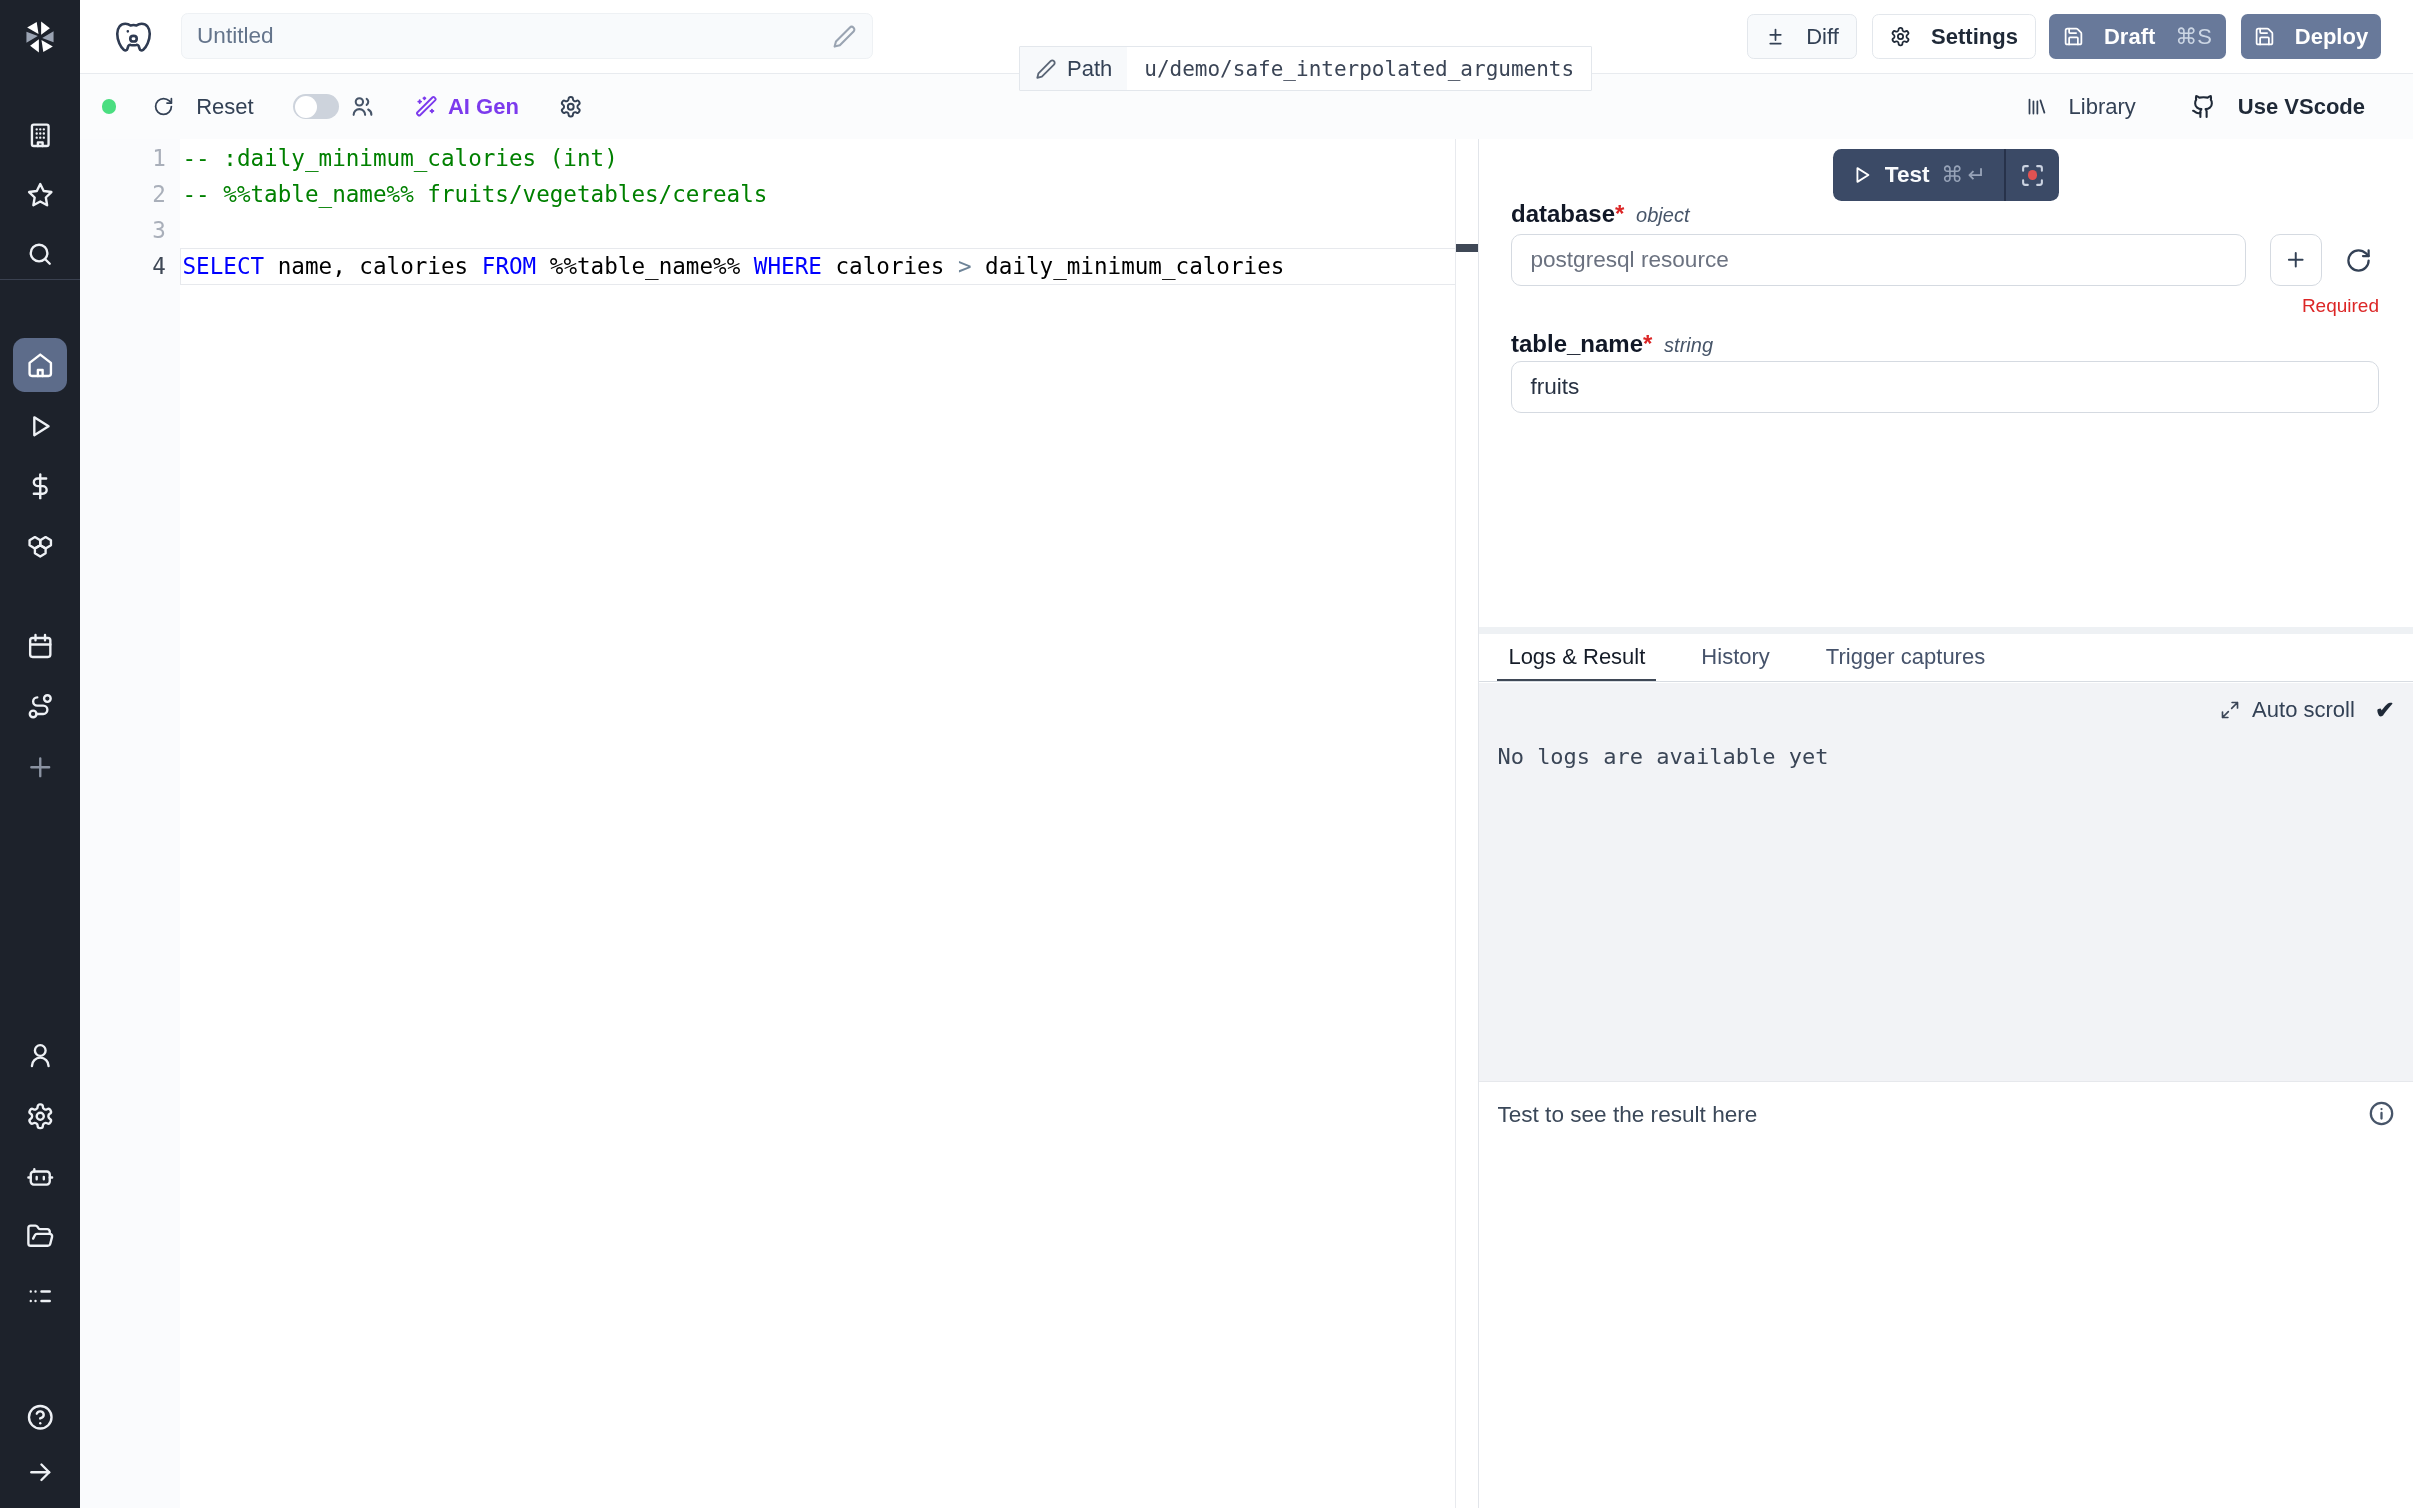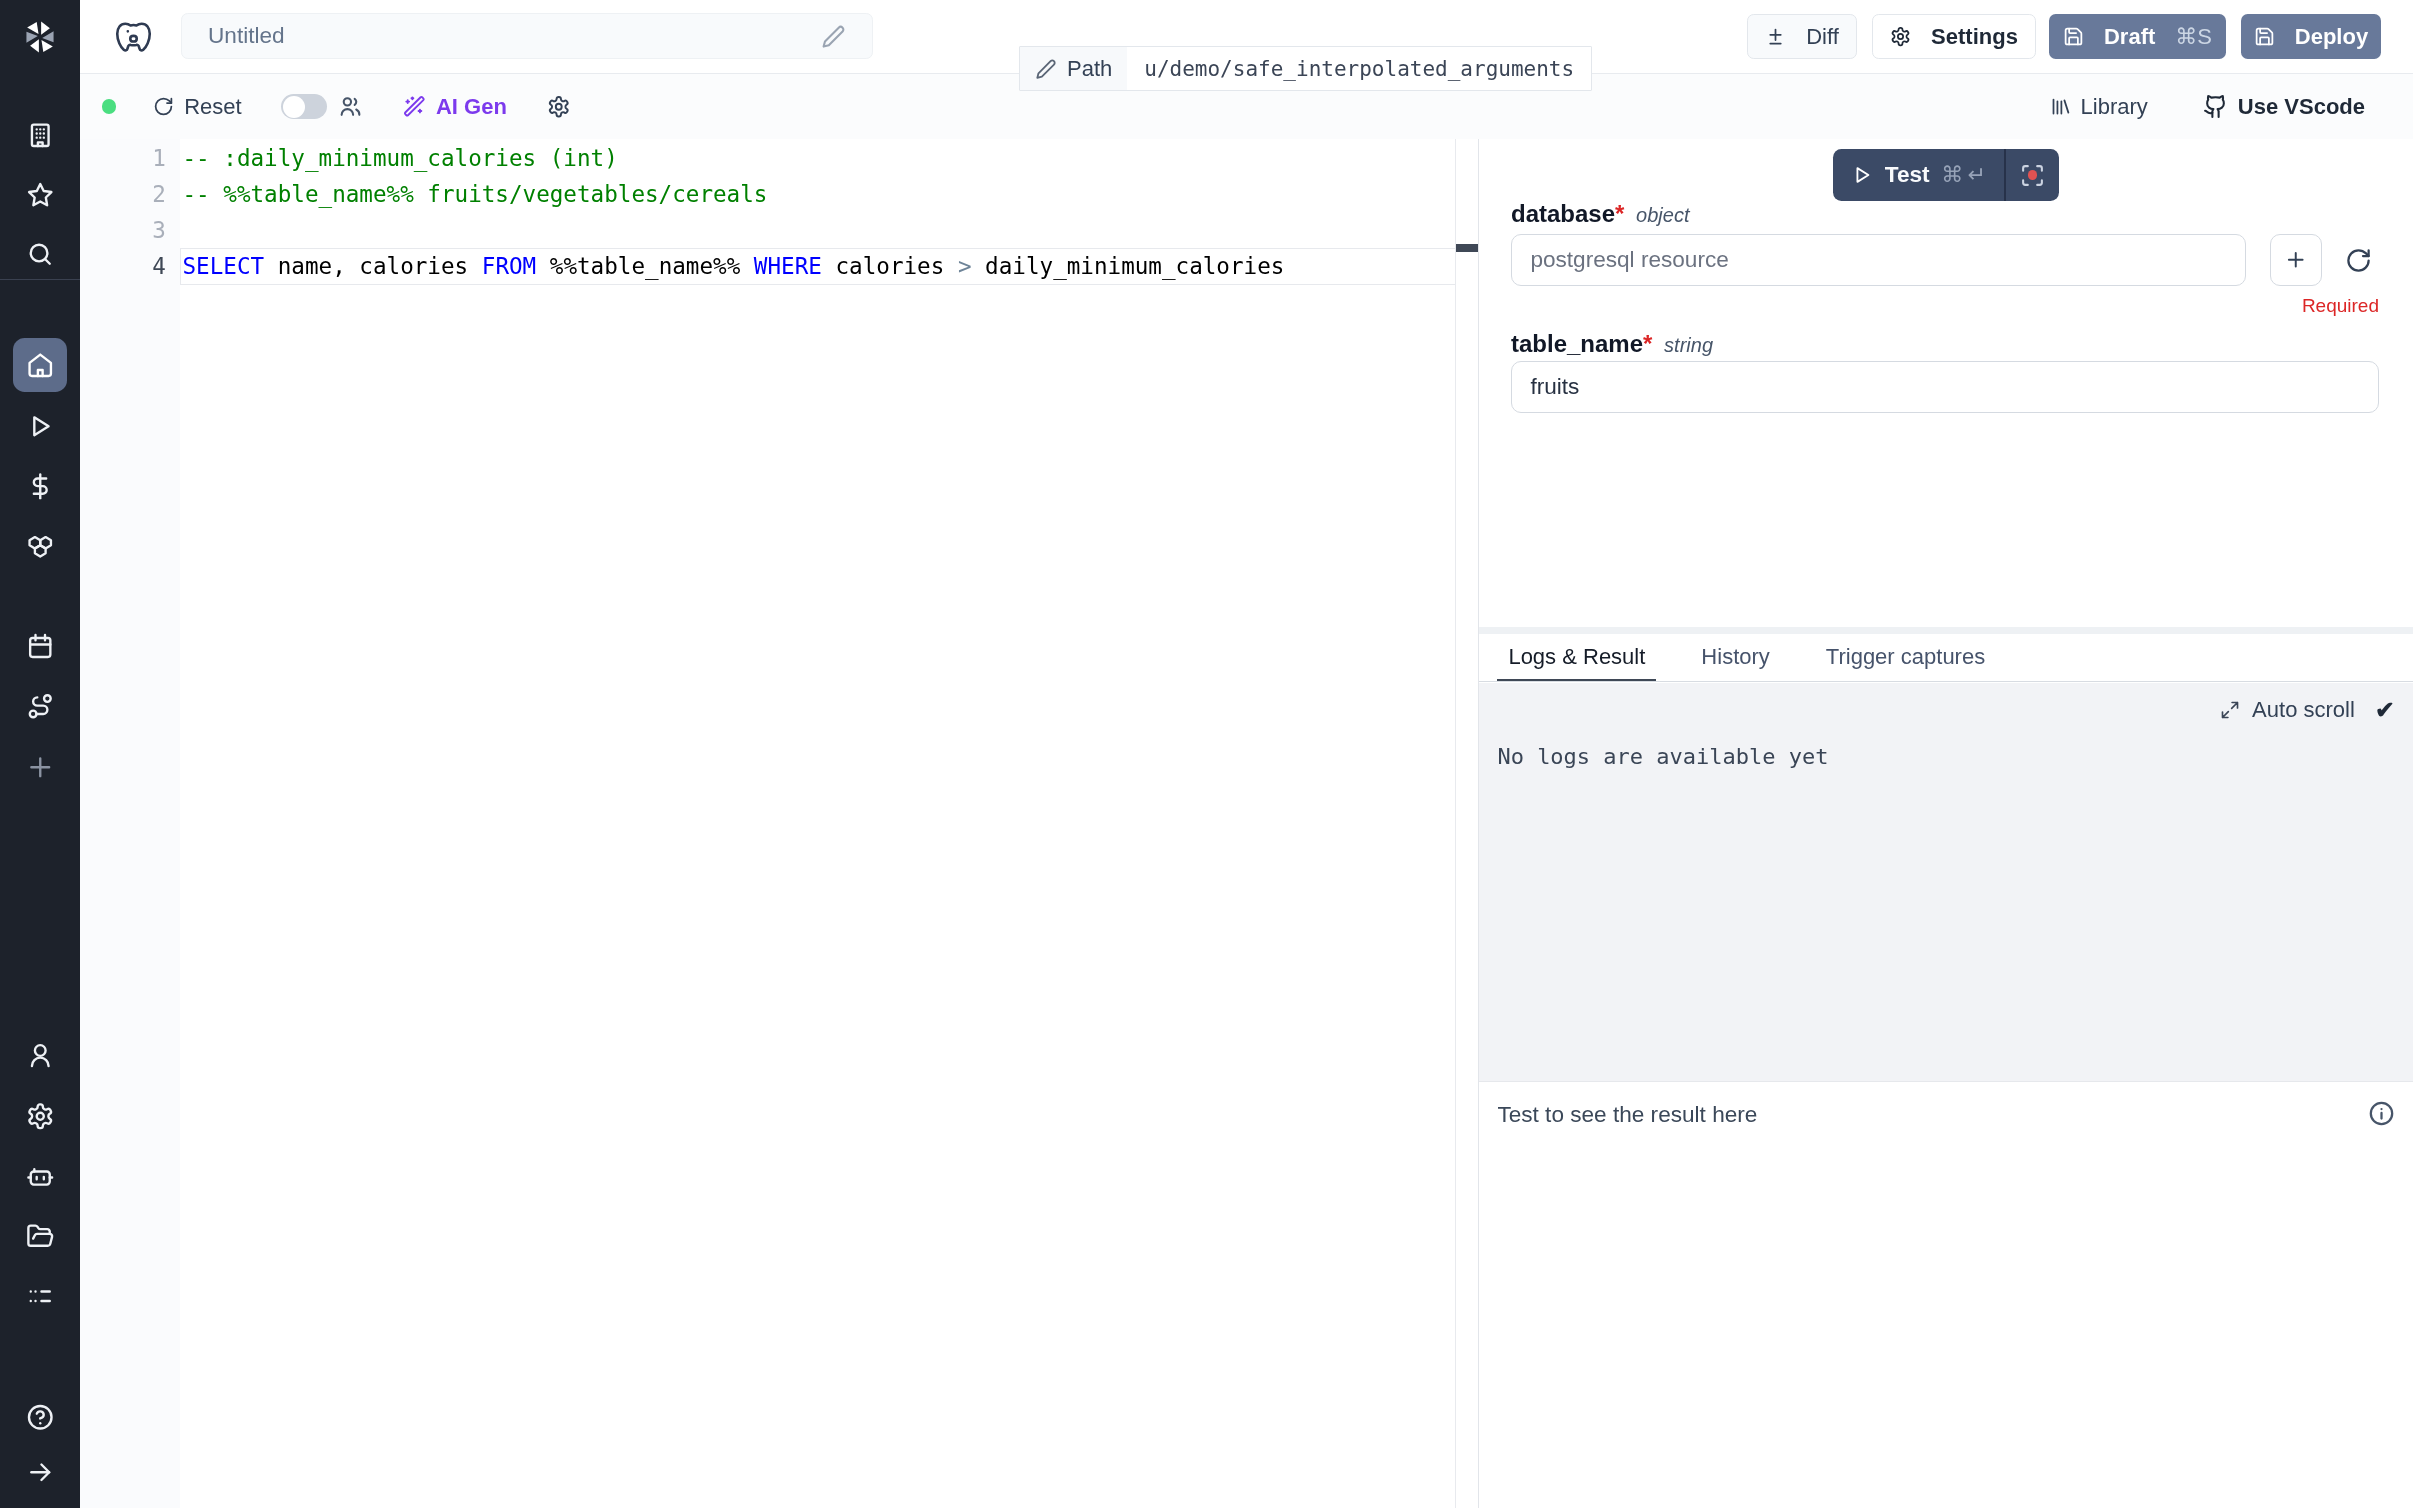--- a/index.html
+++ b/index.html
@@ -17,21 +17,21 @@
   .sitem.muted { color:#8b93a2; }
   .sdivider { position:absolute; left:0; top:279px; width:80px; height:0.8px; background:#3a4150; }
   .sactive { position:absolute; left:13.4px; top:338px; width:54px; height:54px; border-radius:11.7px;
     background:var(--sidebar-active,#5d6c8a); display:flex; align-items:center; justify-content:center; color:#fff; cursor:pointer; }
   .sactive svg { width:28.5px; height:28.5px; }
 
   
   .topbar { position:absolute; left:80px; top:0; right:0; height:74px; background:#fff; border-bottom:0.8px solid #e8ebef; z-index:4; }
   .pgicon { position:absolute; left:34px; top:17.6px; width:39px; height:39px; color:#2f3b52; }
   .titlebox { position:absolute; left:101px; top:13.4px; width:692px; height:46px; border-radius:6.7px;
-    background:#f8fafc; border:0.8px solid #eef1f4; display:flex; align-items:center; padding:0 26px; cursor:text; }
+    background:#f8fafc; border:0.8px solid #eef1f4; display:flex; align-items:center; padding:0 15px; cursor:text; }
   .titlebox .t { font-size:22.6px; color:#64748b; flex:1; }
   .titlebox .pen { width:25px; height:25px; color:#9aa4b2; }
   .pathpill { position:absolute; left:939px; top:14.2px; height:45px; border:0.8px solid #e3e7ec; border-radius:1px;
     display:flex; align-items:stretch; overflow:hidden; background:#fff;margin-top:32px; }
   .pathpill .seg1 { background:#f7f9fb; display:flex; align-items:center; gap:10px; padding:0 15px; cursor:pointer; }
   .pathpill .seg1 svg { width:22px; height:22px; color:#5b6676; }
   .pathpill .seg1 span { font-size:22px; color:#334155; }
   .pathpill .seg2 { display:flex; align-items:center; padding:0 17px;
     font-family:"DejaVu Sans Mono", monospace; font-size:21px; color:#3b4556; }
   .tbtn { position:absolute; top:14.2px; height:45px; border-radius:6.7px; display:flex; align-items:center; justify-content:center;
@@ -41,21 +41,21 @@
   .btn-settings { left:1792px; width:164px; color:#1f2937; font-weight:bold; }
   .btn-solid { background:var(--slate-btn,#68799a); border:none; color:#fff; font-weight:bold; }
   .btn-draft { left:1969px; width:177px; }
   .btn-deploy { left:2161px; width:140px; }
   .kshort { color:#ccd6e4; font-weight:normal; }
 
   
   .toolbar2 { position:absolute; left:80px; top:74px; right:0; height:65px; background:#fbfcfd;
     display:flex; align-items:center; padding-left:22px; z-index:3; }
   .dot { width:14.2px; height:14.2px; border-radius:50%; background:var(--green,#4ade80); margin-right:37px; }
-  .tgroup { display:flex; align-items:center; gap:10px; color:#334155; font-size:22px; cursor:pointer; background:none; border:none; }
+  .tgroup { display:flex; align-items:center; gap:22px; color:#334155; font-size:22px; cursor:pointer; background:none; border:none; }
   .tgroup svg { width:21px; height:21px; }
   .toggle { width:46px; height:25px; border-radius:12.6px; background:#cdd3dc; position:relative; margin:0 11.7px 0 39px; cursor:pointer; }
   .toggle .knob { position:absolute; left:2.5px; top:1.7px; width:22px; height:22px; border-radius:50%; background:#fff; }
   .users-ic { color:#475569; margin-right:40px; cursor:pointer; }
   .users-ic svg { width:25px; height:25px; }
   .aigen { display:flex; align-items:center; gap:10px; color:var(--purple,#7c3aed); font-size:22px; font-weight:bold;
     margin-right:40px; cursor:pointer; background:none; border:none; }
   .aigen svg { width:22.6px; height:22.6px; }
   .gear2 { color:#334155; cursor:pointer; } .gear2 svg { width:23.5px; height:23.5px; }
   .tb-right { position:absolute; right:48px; top:0; height:65px; display:flex; align-items:center; gap:55px; }

